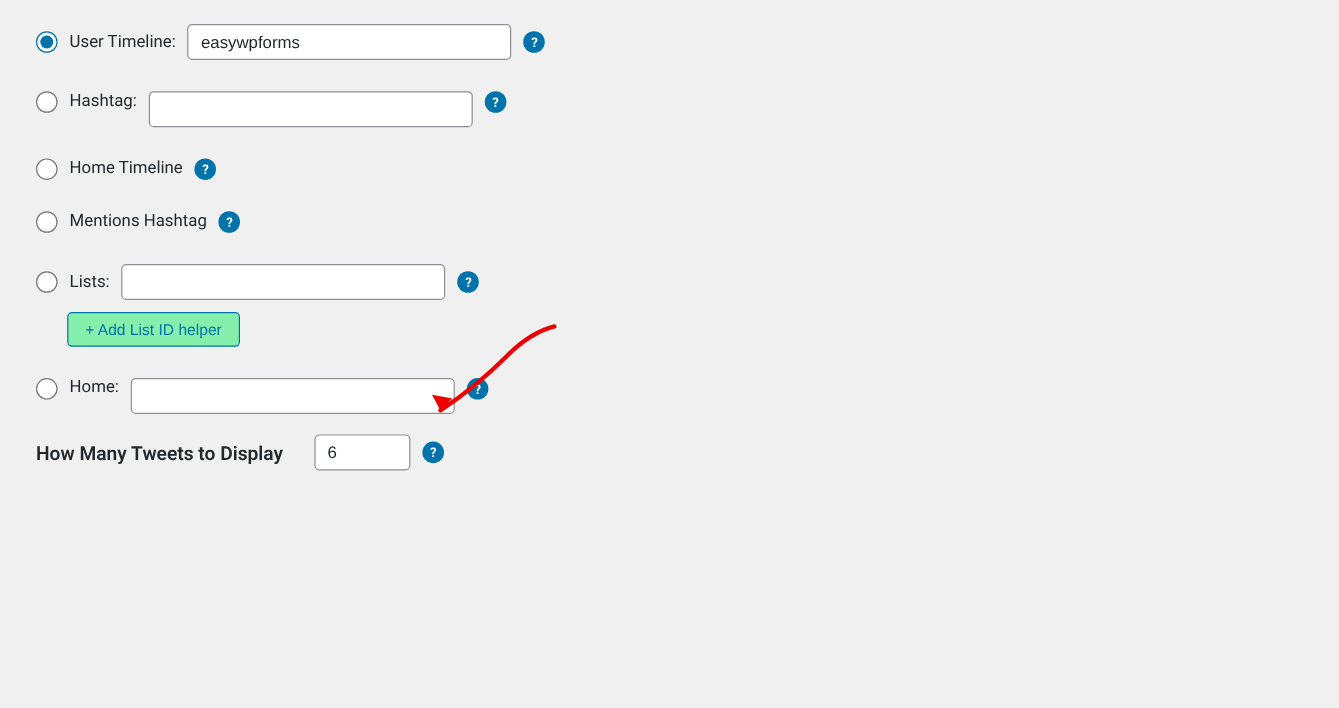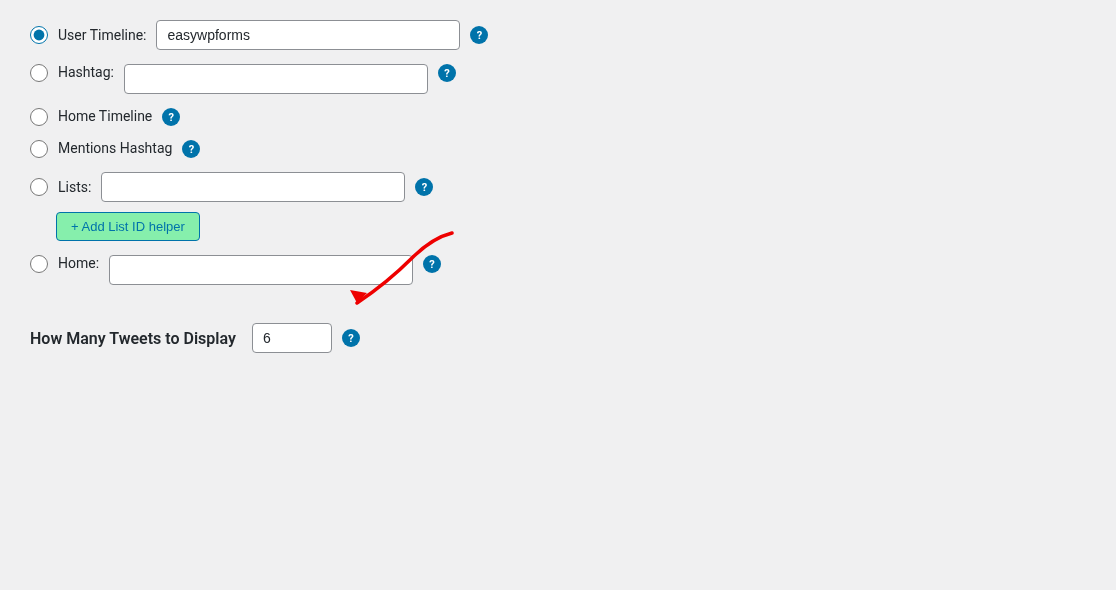--- a/index.html
+++ b/index.html
@@ -23,21 +23,21 @@
     .feed-type-label-col {
       width: 220px;
       flex-shrink: 0;
       padding-top: 6px;
     }
 
     .feed-type-options-col {
       flex: 1;
       display: flex;
       flex-direction: column;
-      gap: 4px;
+      gap: 16px;
     }
 
     .feed-row {
       display: flex;
       align-items: flex-start;
       margin-bottom: 10px;
       gap: 10px;
     }
 
     .feed-row-inner {
@@ -75,21 +75,21 @@
     }
 
     input[type="text"] {
       border: 1px solid #8c8f94;
       background: #fff;
       border-radius: 4px;
       padding: 6px 10px;
       font-size: 14px;
       color: #23282d;
       outline: none;
-      width: 304px;
+      width: 270px;
     }
 
     input[type="number"] {
       border: 1px solid #8c8f94;
       background: #fff;
       border-radius: 4px;
       padding: 6px 10px;
       font-size: 14px;
       color: #23282d;
       outline: none;
@@ -148,22 +148,22 @@
     .how-to-link {
       color: #0073aa;
       text-decoration: none;
       font-size: 13px;
       white-space: nowrap;
     }
 
     .bottom-section {
       display: flex;
       align-items: center;
-      gap: 2px;
-      margin-top: 28px;
+      gap: 12px;
+      margin-top: 7px;
     }
 
     .bottom-label-col {
       width: 220px;
       flex-shrink: 0;
       font-size: 16px;
       font-weight: 600;
     }
 
     .bottom-input-col {

